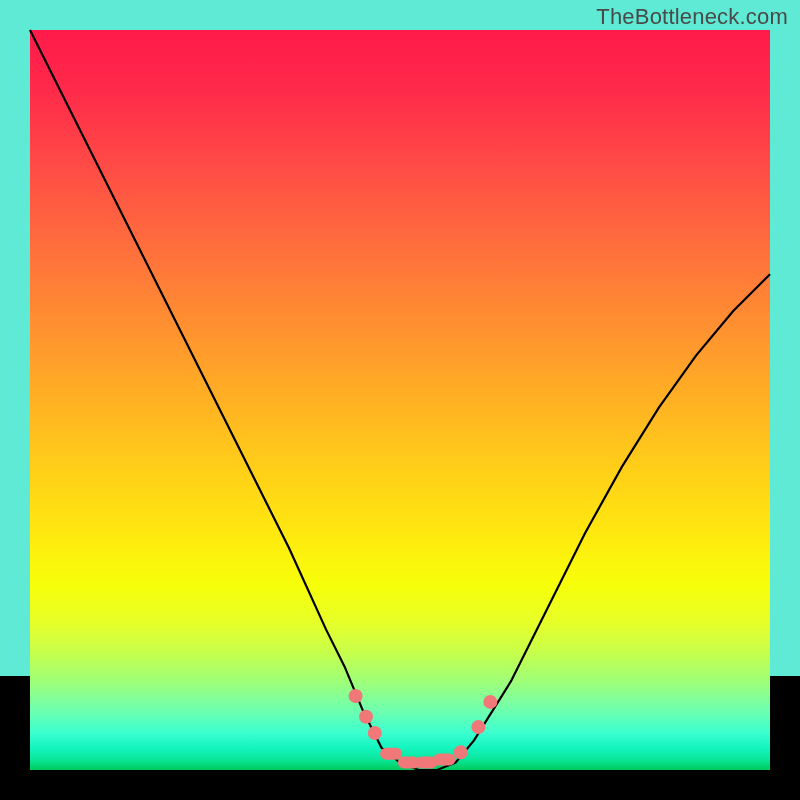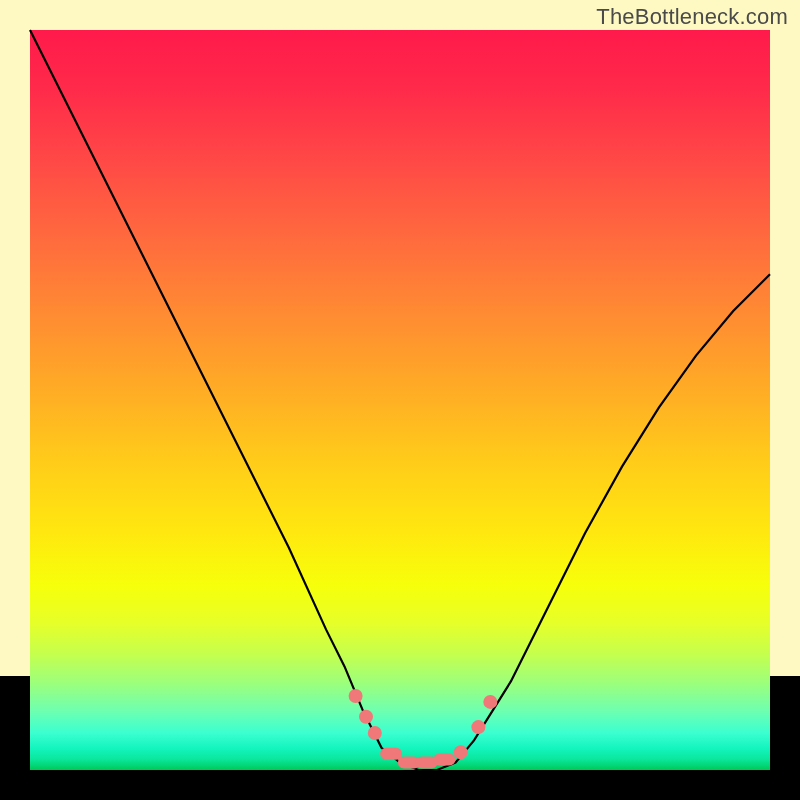--- a/index.html
+++ b/index.html
@@ -9,21 +9,21 @@
     height: 800px;
     overflow: hidden;
     background: #000;
     font-family: Arial, Helvetica, sans-serif;
   }
   .frame {
     position: absolute;
     top: 0; left: 0;
     width: 800px;
     height: 676px;
-    background: #fef9c3;
+    background: #5eead4;
   }
   .plot-area {
     position: absolute;
     top: 30px;
     left: 30px;
     width: 740px;
     height: 740px;
     
     background: linear-gradient(to bottom,
       #ff1a4b 0%,

